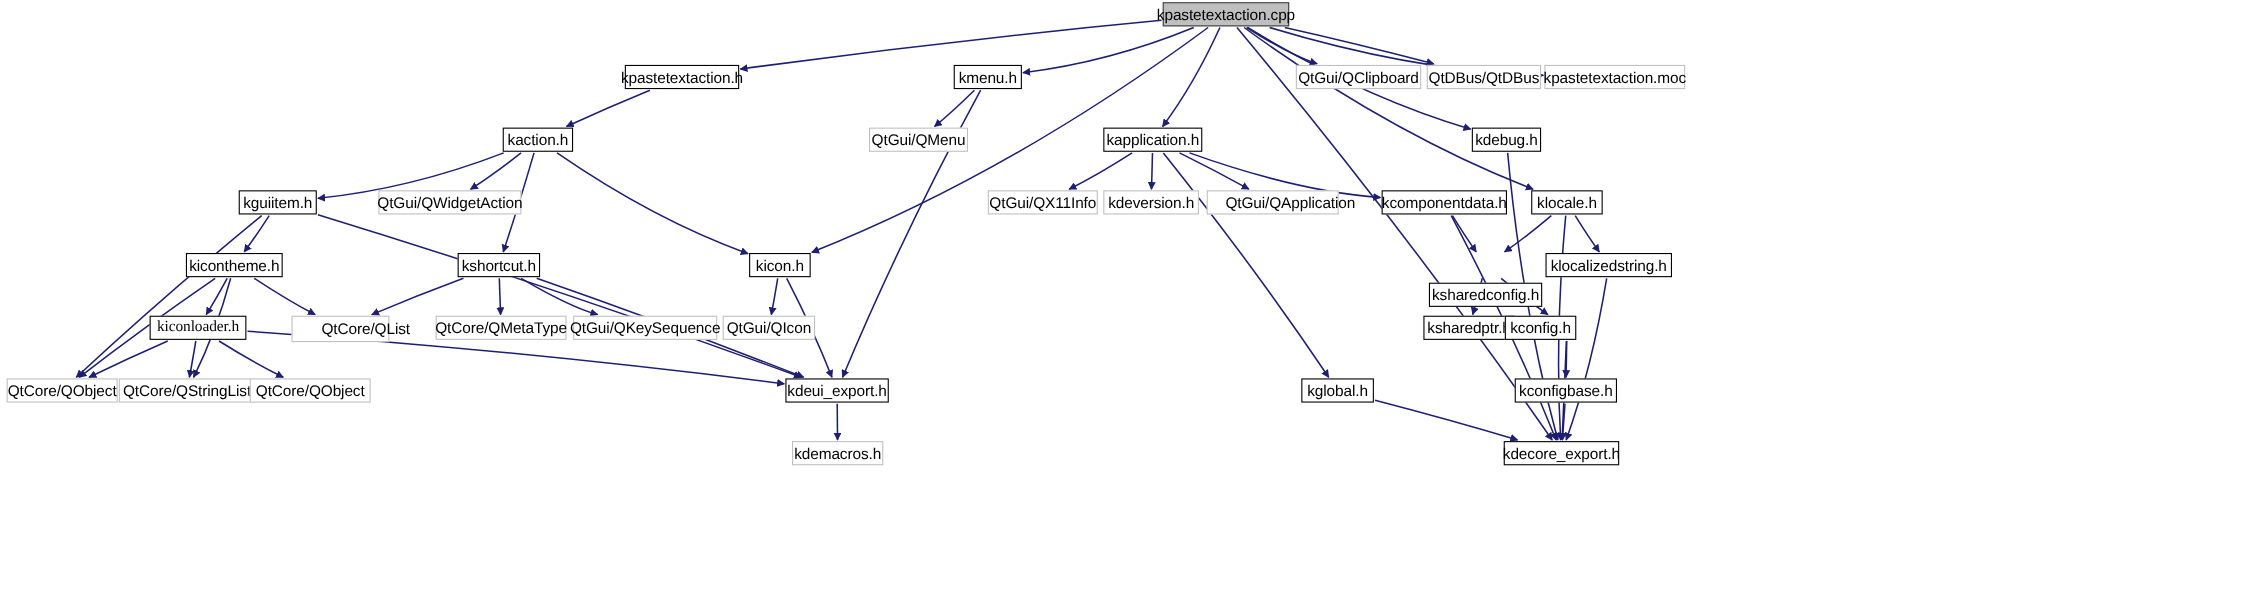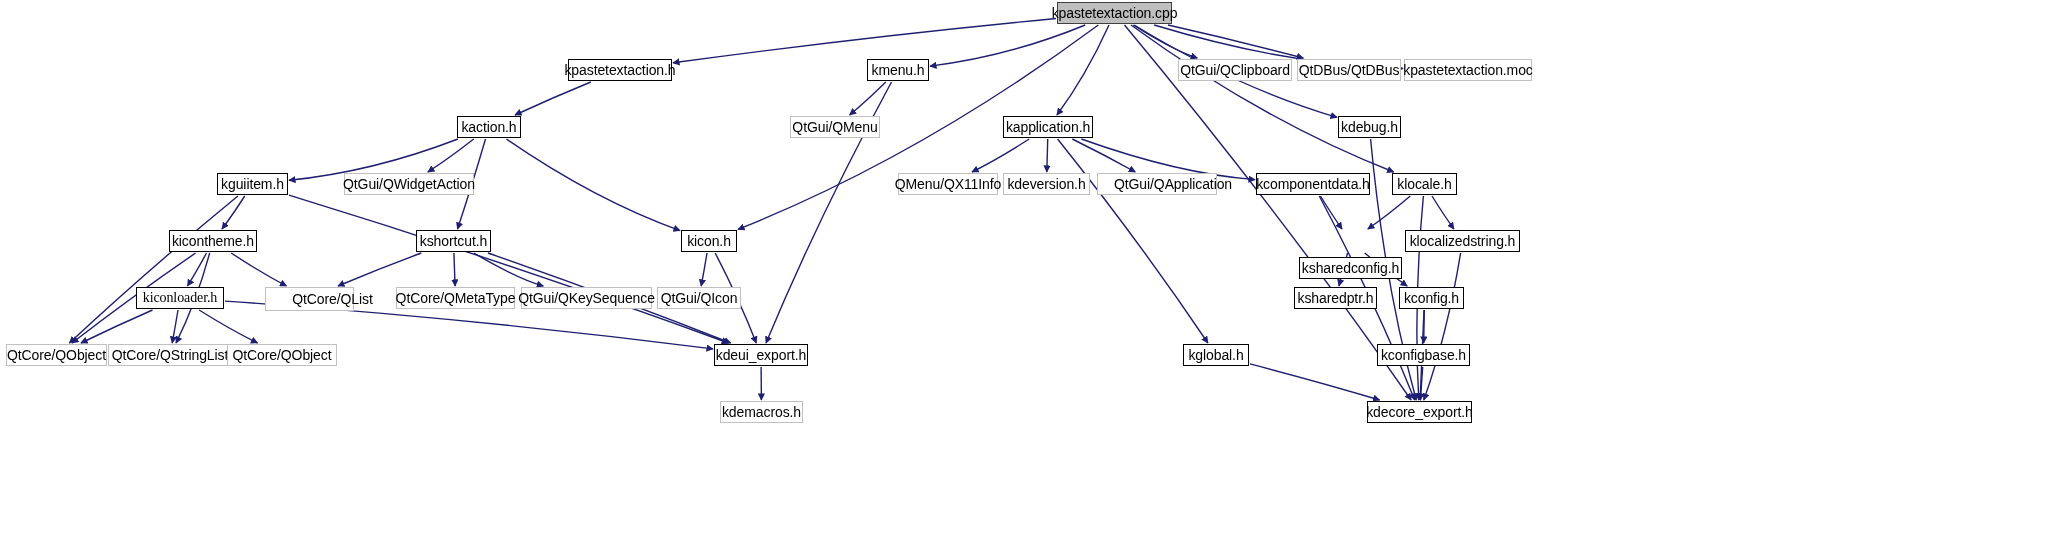--- a/index.html
+++ b/index.html
@@ -145,21 +145,21 @@
       <div class="node hdr" style="left: 457px; top: 116px; width: 64px; height: 22px;">
         <span class="node-label">kaction.h</span>
       </div>
       <div class="node hdr" style="left: 217px; top: 173px; width: 71px; height: 22px;">
         <span class="node-label">kguiitem.h</span>
       </div>
       <div class="node ext" style="left: 344px; top: 173px; width: 130px; height: 22px;">
         <span class="node-label">QtGui/QWidgetAction</span>
       </div>
       <div class="node ext" style="left: 898px; top: 173px; width: 100px; height: 22px;">
-        <span class="node-label">QMenu/QX11Info</span>
+        <span class="node-label">QtGui/QX11Info</span>
       </div>
       <div class="node ext" style="left: 1003px; top: 173px; width: 87px; height: 22px;">
         <span class="node-label">kdeversion.h</span>
       </div>
       <div class="node ext" style="left: 1097px; top: 173px; width: 120px; height: 22px; padding-left: 32px;">
         <span class="node-label">QtGui/QApplication</span>
       </div>
       <div class="node hdr" style="left: 1256px; top: 173px; width: 114px; height: 22px;">
         <span class="node-label">kcomponentdata.h</span>
       </div>
@@ -192,21 +192,21 @@
       </div>
       <div class="node ext" style="left: 521px; top: 287px; width: 131px; height: 22px;">
         <span class="node-label">QtGui/QKeySequence</span>
       </div>
       <div class="node ext" style="left: 657px; top: 287px; width: 84px; height: 22px;">
         <span class="node-label">QtGui/QIcon</span>
       </div>
       <div class="node hdr" style="left: 1294px; top: 287px; width: 83px; height: 22px;">
         <span class="node-label">ksharedptr.h</span>
       </div>
-      <div class="node hdr" style="left: 1399px; top: 287px; width: 65px; height: 22px;">
+      <div class="node hdr" style="left: 1368px; top: 287px; width: 65px; height: 22px;">
         <span class="node-label">kconfig.h</span>
       </div>
       <div class="node ext" style="left: 6px; top: 344px; width: 101px; height: 22px;">
         <span class="node-label">QtCore/QObject</span>
       </div>
       <div class="node ext" style="left: 108px; top: 344px; width: 124px; height: 22px;">
         <span class="node-label">QtCore/QStringList</span>
       </div>
       <div class="node ext" style="left: 227px; top: 344px; width: 110px; height: 22px;">
         <span class="node-label">QtCore/QObject</span>

